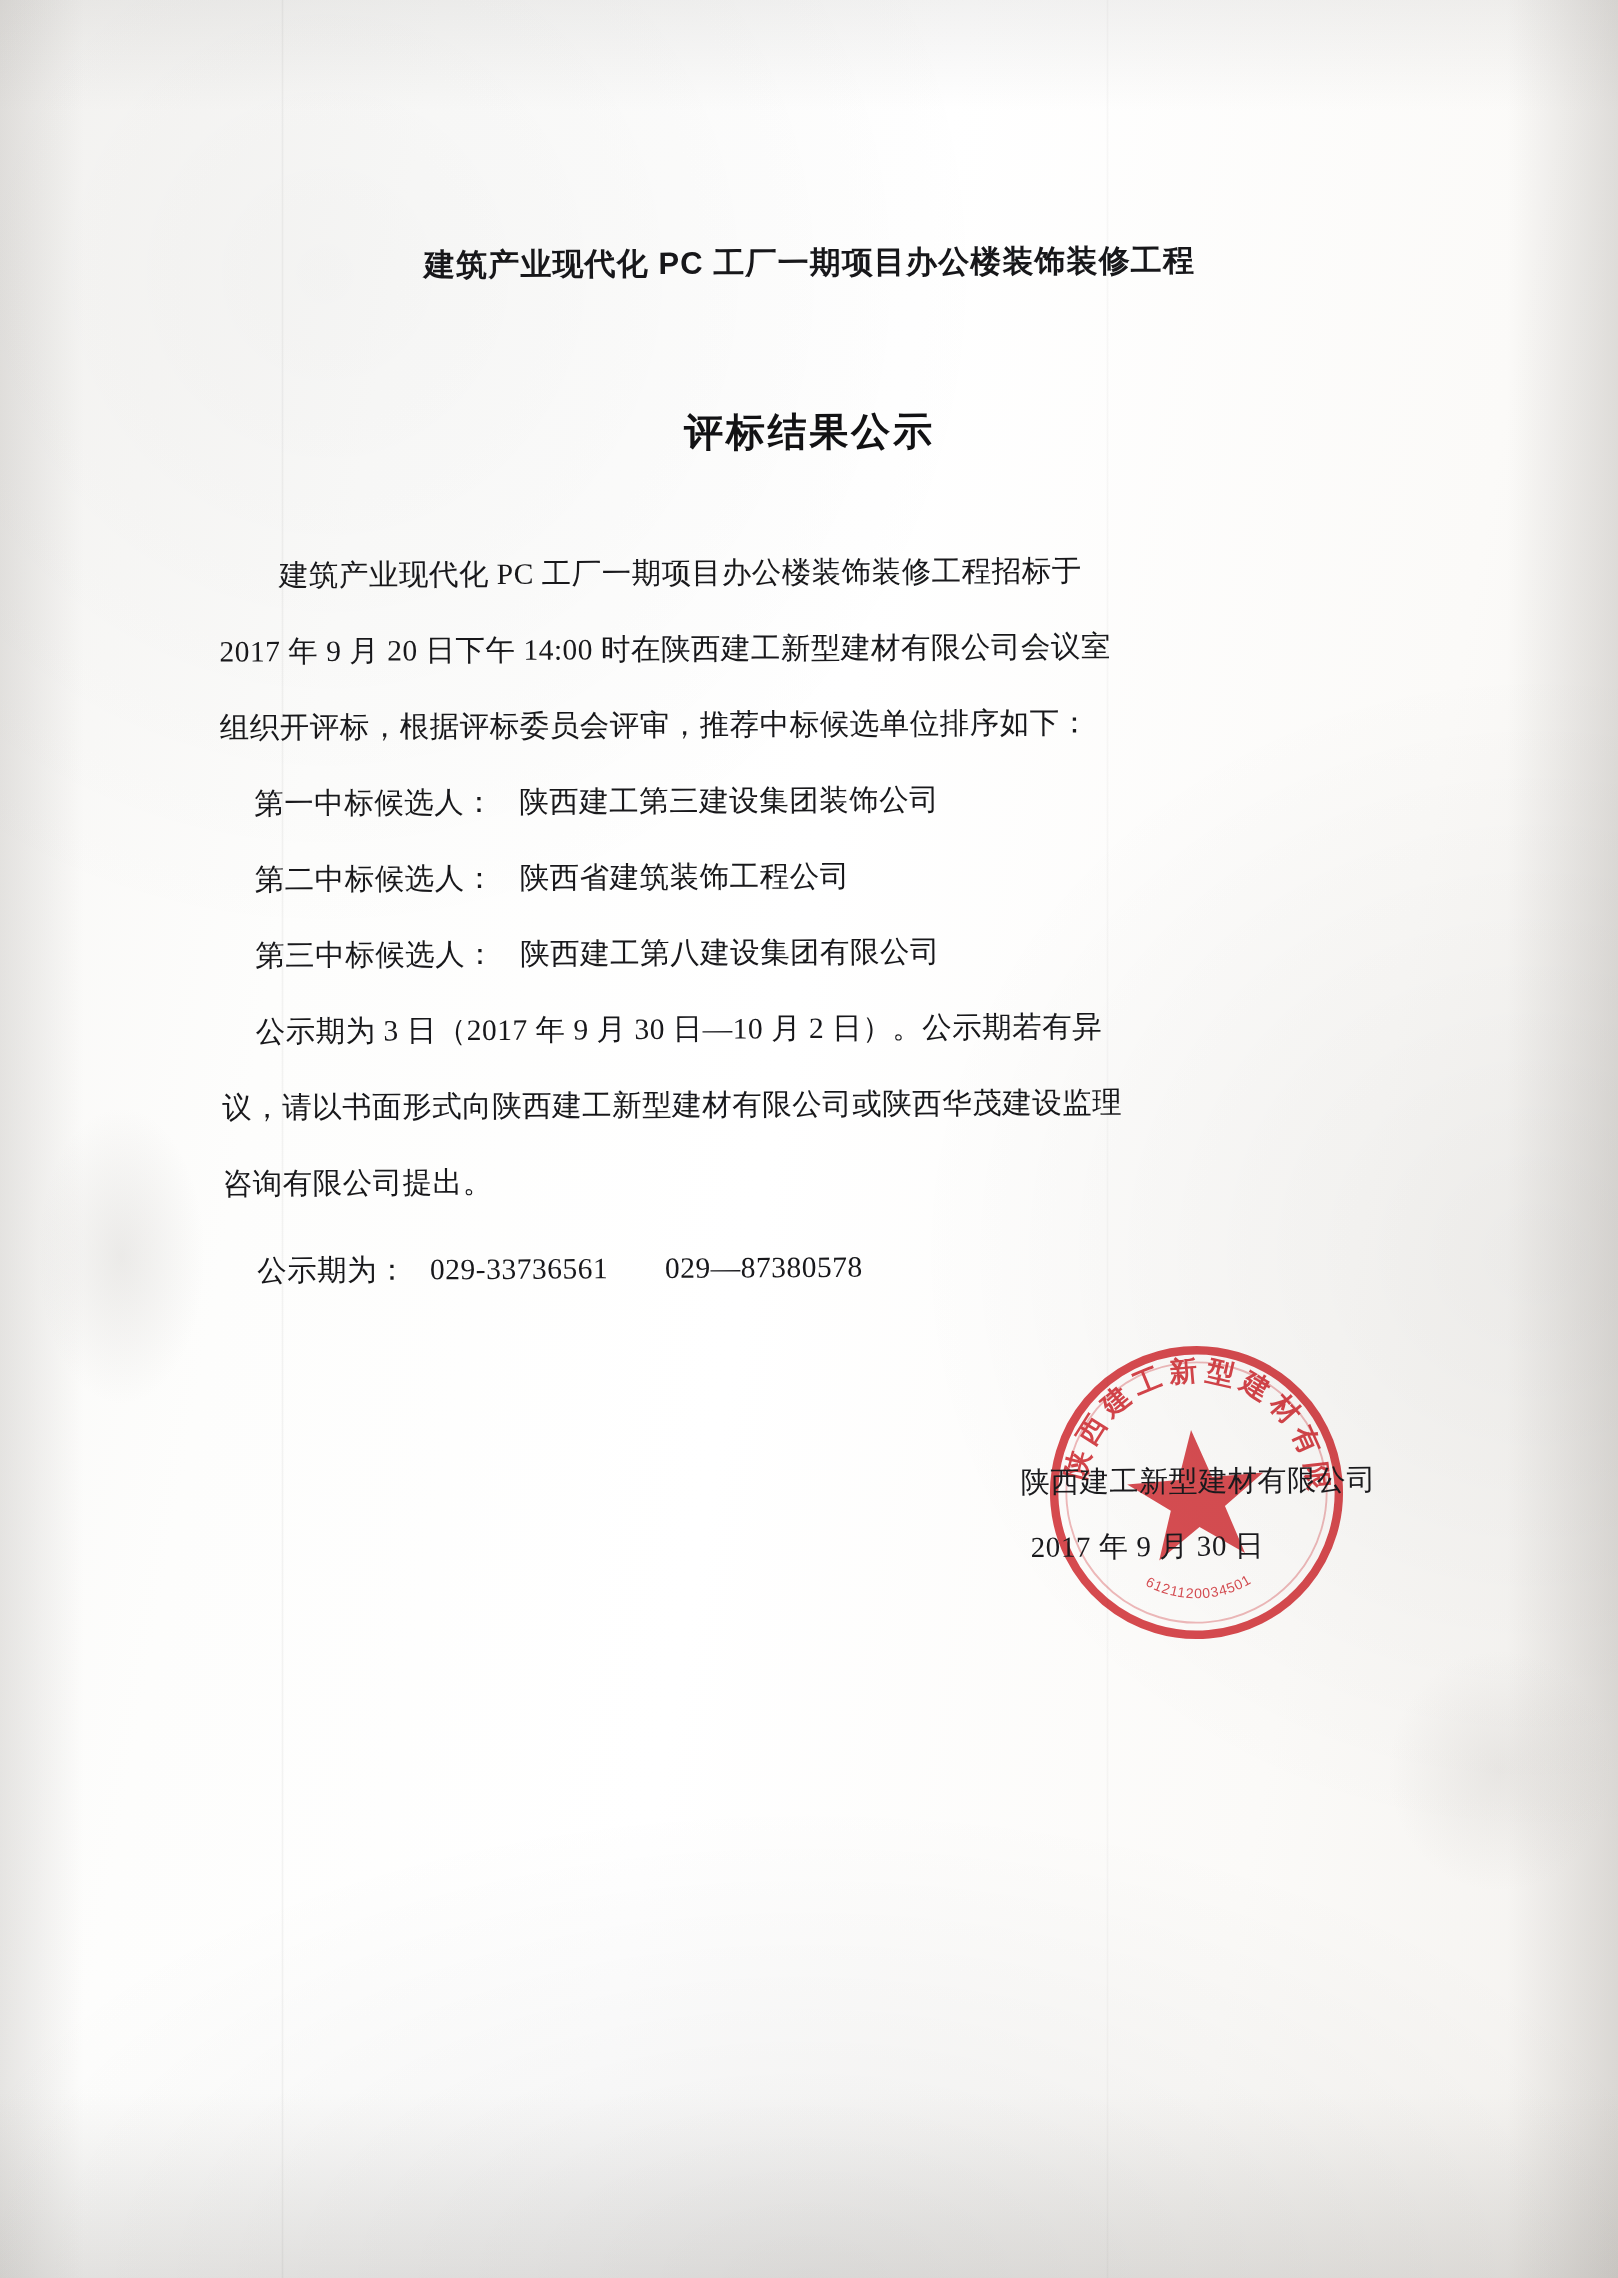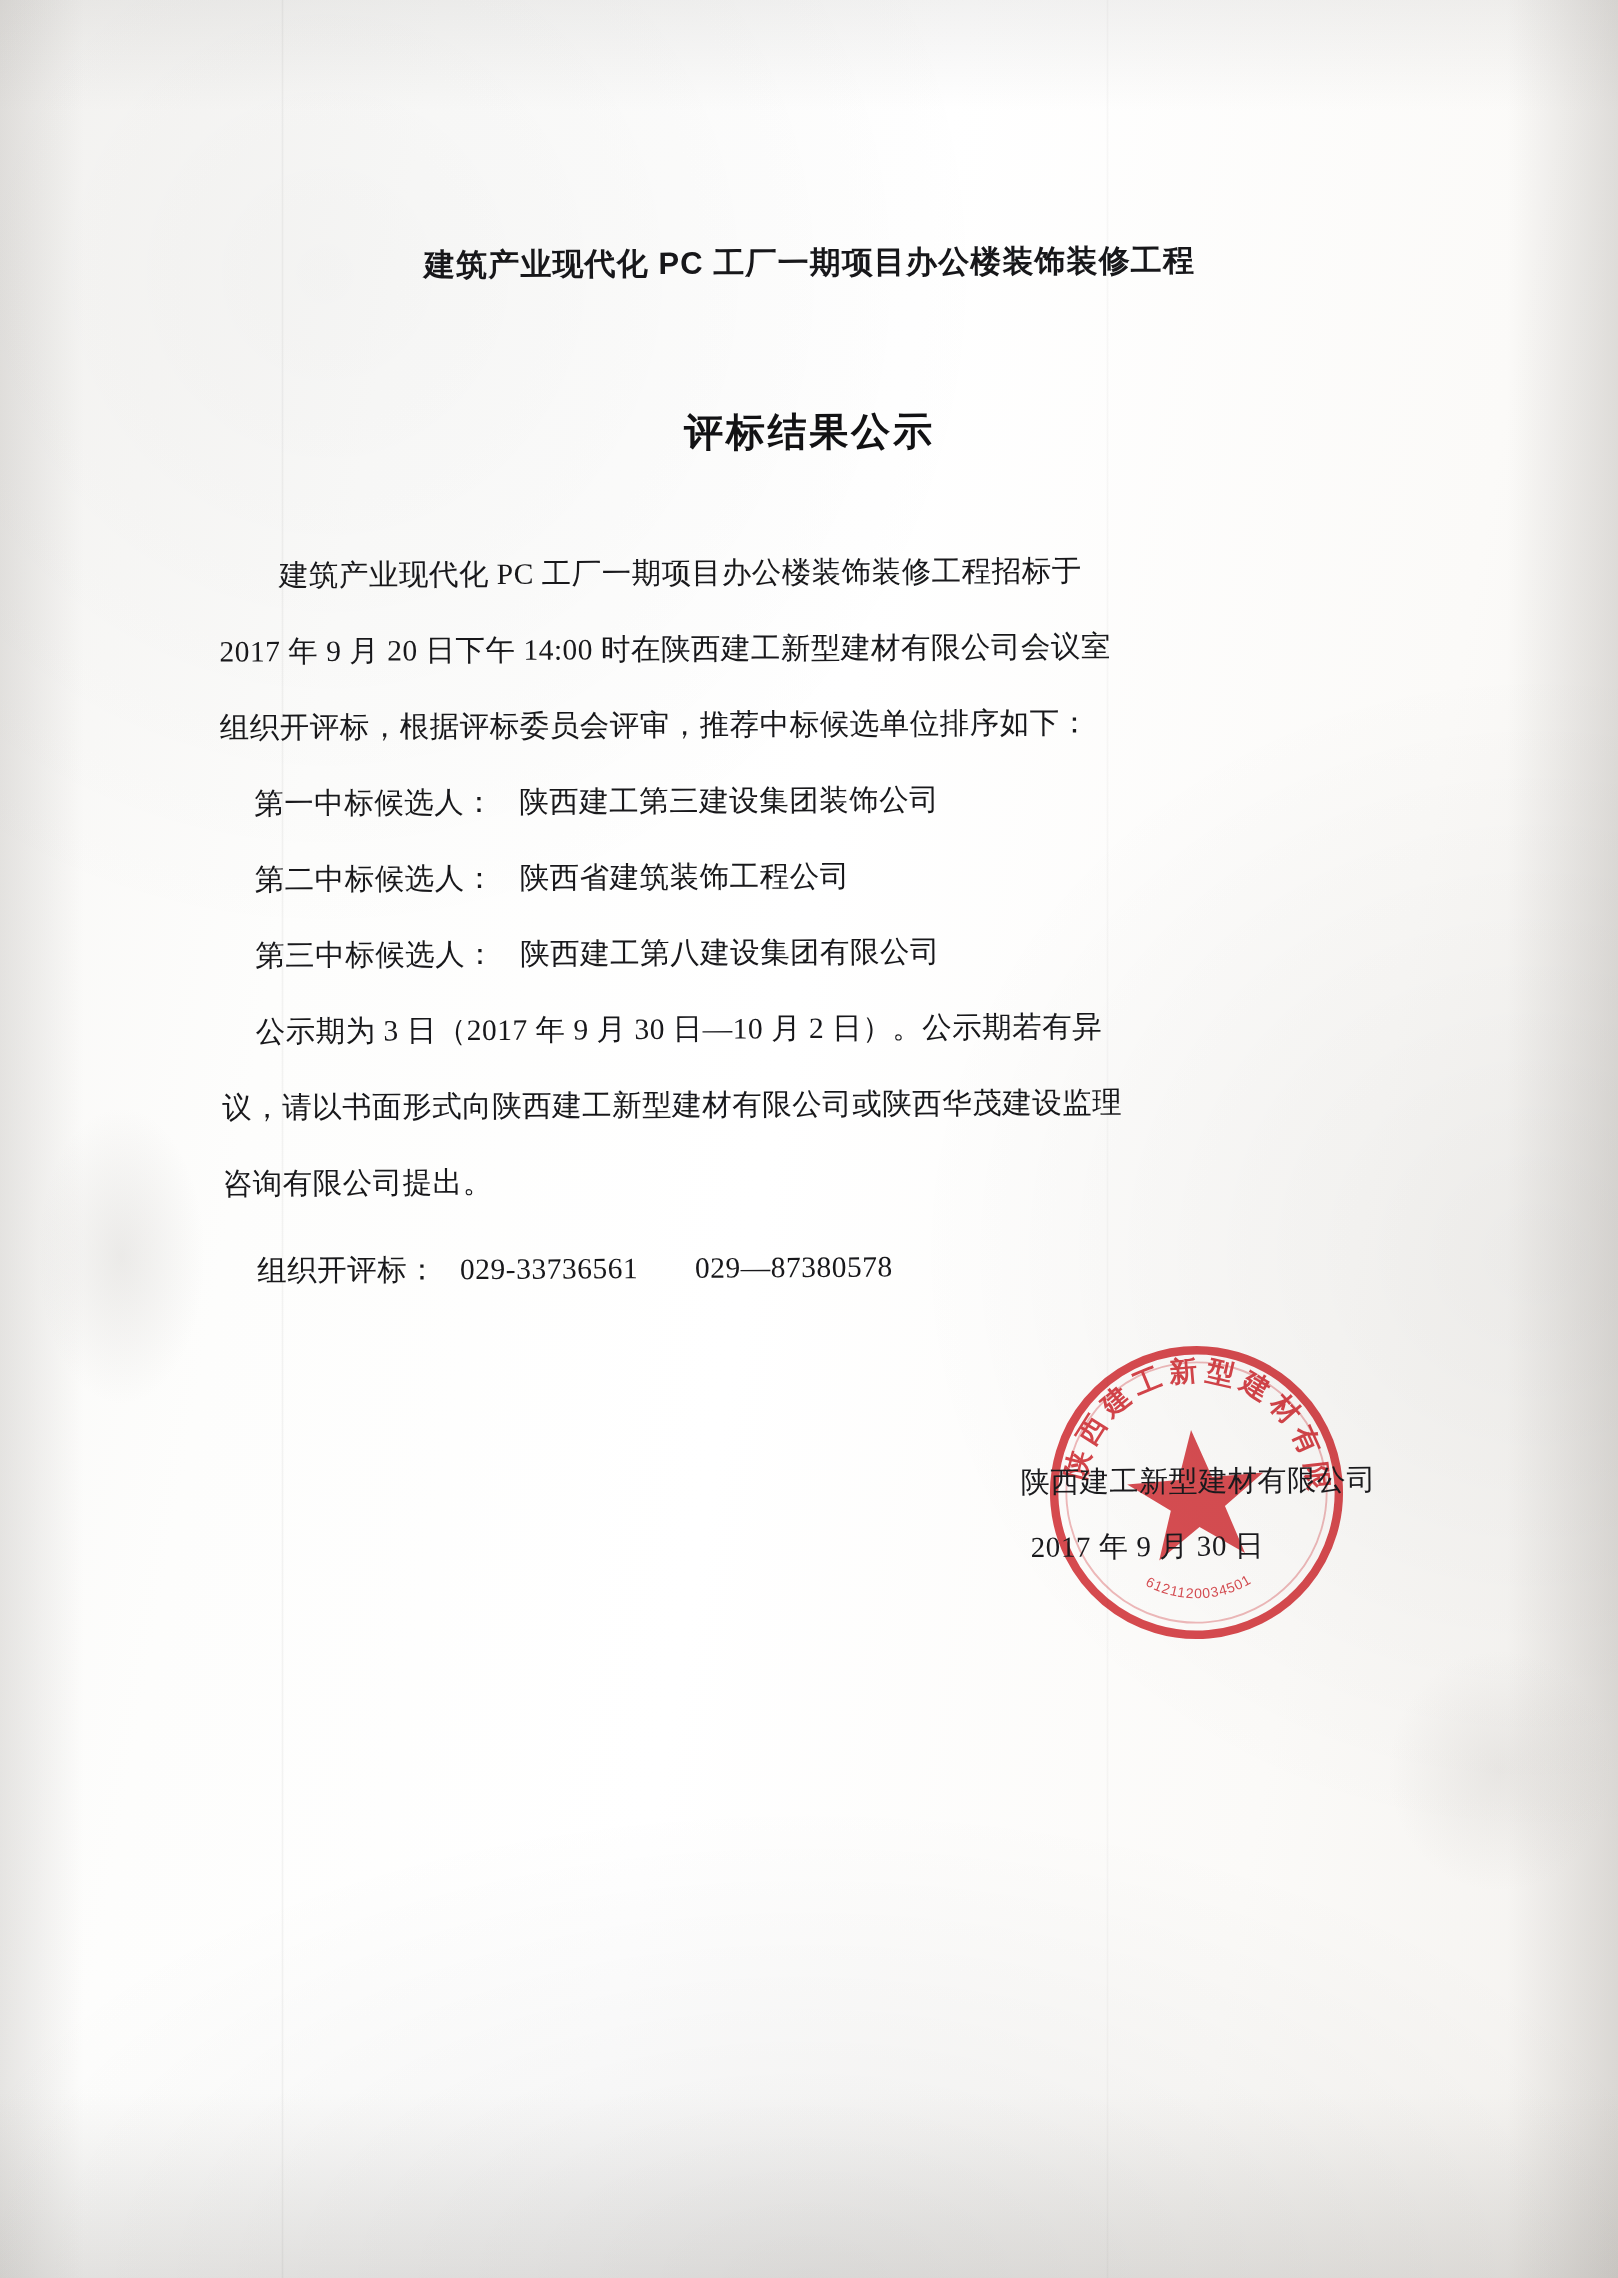--- a/index.html
+++ b/index.html
@@ -223,21 +223,21 @@
       <div class="candidate-row">
         <span class="candidate-label">第三中标候选人：</span>
         <span class="candidate-name">陕西建工第八建设集团有限公司</span>
       </div>
 
       <div class="line" style="text-indent:34px;">公示期为 3 日（2017 年 9 月 30 日—10 月 2 日）。公示期若有异</div>
       <div class="line">议，请以书面形式向陕西建工新型建材有限公司或陕西华茂建设监理</div>
       <div class="line">咨询有限公司提出。</div>
 
       <div class="contact-row">
-        <span>组织开评标：</span>
+        <span>公示期为：</span>
         <span class="contact-phones">029-33736561</span>
         <span class="phone-gap"></span>
         <span>029—87380578</span>
       </div>
 
     </div>
 
     <div class="seal">
       <svg viewBox="0 0 330 330" xmlns="http://www.w3.org/2000/svg">
         <defs>

